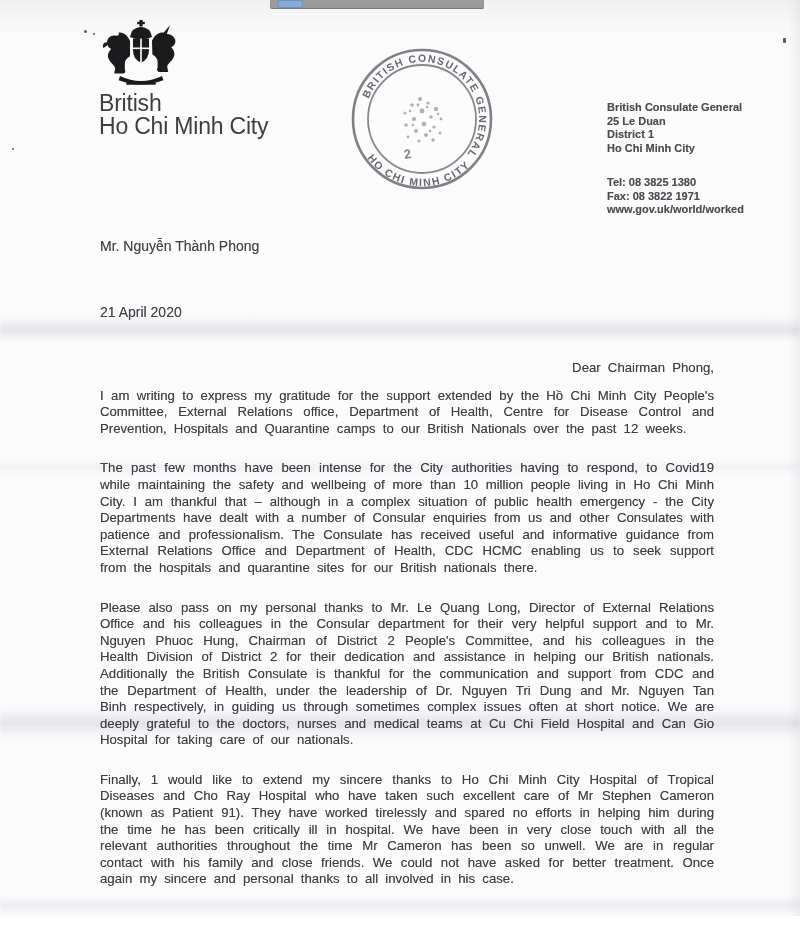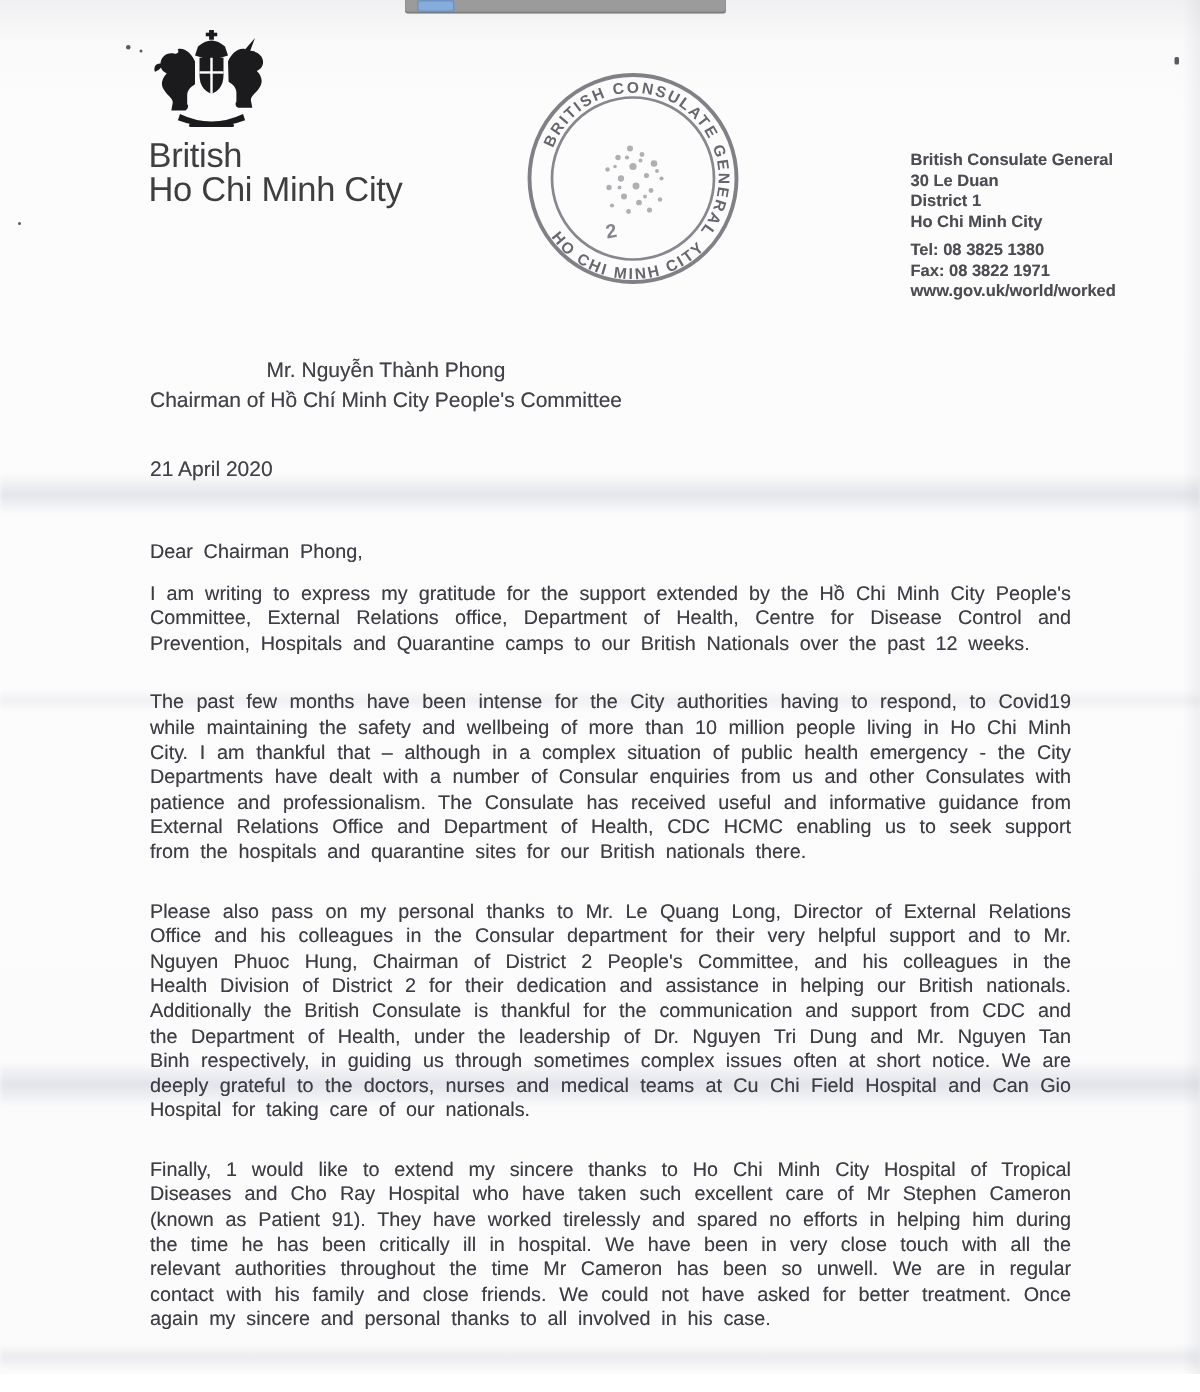--- a/index.html
+++ b/index.html
@@ -22,31 +22,31 @@
   .crest{position:absolute;left:96px;top:20px;}
   
   .orgname{position:absolute;left:99px;top:92px;font-size:23px;line-height:23px;
     color:#3e3e41;letter-spacing:-.2px;}
   
   .stamp{position:absolute;left:348px;top:45px;opacity:.9;}
   .stamp text{font-family:"Liberation Sans",sans-serif;}
   
   .contact{position:absolute;left:607px;top:101px;font-size:11px;line-height:13.5px;
     font-weight:bold;color:#4c4c52;text-shadow:0 0 .4px rgba(70,70,80,.45);}
-  .contact .grp2{margin-top:6px;}
+  .contact .grp2{margin-top:21px;}
   
   .recipient{position:absolute;left:100px;top:236px;font-size:14px;line-height:20px;
     color:#414147;text-shadow:0 0 .4px rgba(60,60,72,.5);text-align:center;}
   .date{position:absolute;left:100px;top:304px;font-size:14px;color:#414147;
     text-shadow:0 0 .4px rgba(60,60,72,.5);}
   
   .letter{position:absolute;left:100px;top:360px;width:614px;font-size:13.2px;
     line-height:16.6px;color:#3c3c43;text-align:justify;word-spacing:3.5px;
     text-shadow:0 0 .4px rgba(60,60,72,.5);}
-  .letter .sal{margin:0 0 11px;text-align:left;}
+  .letter .sal{margin:0 0 11px;text-align:right;}
   .letter p{margin:0 0 23px;}
   .letter p:last-child{margin-bottom:0;}
   
   .band{position:absolute;left:0;width:100%;pointer-events:none;filter:blur(1.5px);}
   .b1{top:316px;height:26px;background:linear-gradient(180deg,rgba(172,176,190,0),rgba(172,176,190,.30) 55%,rgba(172,176,190,0));}
   .b2{top:460px;height:14px;background:linear-gradient(180deg,rgba(172,176,190,0),rgba(172,176,190,.14),rgba(172,176,190,0));}
   .b3{top:708px;height:30px;background:linear-gradient(180deg,rgba(170,174,190,0),rgba(170,174,190,.30) 50%,rgba(170,174,190,0));}
   .b4{top:896px;height:18px;background:linear-gradient(180deg,rgba(172,176,190,0),rgba(172,176,190,.20),rgba(172,176,190,0));}
   
   .redact{position:absolute;left:250px;top:921px;width:284px;height:7px;background:#26262b;}
@@ -140,33 +140,32 @@
         <circle cx="90" cy="69" r="1.3"></circle>
       <circle cx="70" cy="60" r="1.4"></circle>
         <circle cx="82" cy="86" r="1.3"></circle>
         <circle cx="65" cy="80" r="1.3"></circle>
     </g>
     <text x="56" y="114" font-size="13" font-weight="bold" fill="#55555e" opacity=".8" transform="rotate(-10 56 110)">2</text>
   </svg>
 
   <div class="contact">
     <div>British Consulate General</div>
-    <div>30 Le Duan</div>
+    <div>25 Le Duan</div>
     <div>District 1</div>
     <div>Ho Chi Minh City</div>
     <div class="grp2">
       <div>Tel: 08 3825 1380</div>
       <div>Fax: 08 3822 1971</div>
       <div>www.gov.uk/world/worked</div>
     </div>
   </div>
 
   <div class="recipient">
     <div>Mr. Nguyễn Thành Phong</div>
-    <div>Chairman of Hồ Chí Minh City People's Committee</div>
   </div>
 
   <div class="date">21 April 2020</div>
 
   <div class="letter">
     <p class="sal">Dear Chairman Phong,</p>
     <p>I am writing to express my gratitude for the support extended by the Hồ Chi Minh City People's Committee, External Relations office, Department of Health, Centre for Disease Control and Prevention, Hospitals and Quarantine camps to our British Nationals over the past 12 weeks.</p>
     <p>The past few months have been intense for the City authorities having to respond, to Covid19 while maintaining the safety and wellbeing of more than 10 million people living in Ho Chi Minh City. I am thankful that – although in a complex situation of public health emergency - the City Departments have dealt with a number of Consular enquiries from us and other Consulates with patience and professionalism. The Consulate has received useful and informative guidance from External Relations Office and Department of Health, CDC HCMC enabling us to seek support from the hospitals and quarantine sites for our British nationals there.</p>
     <p>Please also pass on my personal thanks to Mr. Le Quang Long, Director of External Relations Office and his colleagues in the Consular department for their very helpful support and to Mr. Nguyen Phuoc Hung, Chairman of District 2 People's Committee, and his colleagues in the Health Division of District 2 for their dedication and assistance in helping our British nationals. Additionally the British Consulate is thankful for the communication and support from CDC and the Department of Health, under the leadership of Dr. Nguyen Tri Dung and Mr. Nguyen Tan Binh respectively, in guiding us through sometimes complex issues often at short notice. We are deeply grateful to the doctors, nurses and medical teams at Cu Chi Field Hospital and Can Gio Hospital for taking care of our nationals.</p>
     <p>Finally, 1 would like to extend my sincere thanks to Ho Chi Minh City Hospital of Tropical Diseases and Cho Ray Hospital who have taken such excellent care of Mr Stephen Cameron (known as Patient 91). They have worked tirelessly and spared no efforts in helping him during the time he has been critically ill in hospital. We have been in very close touch with all the relevant authorities throughout the time Mr Cameron has been so unwell. We are in regular contact with his family and close friends. We could not have asked for better treatment. Once again my sincere and personal thanks to all involved in his case.</p>

